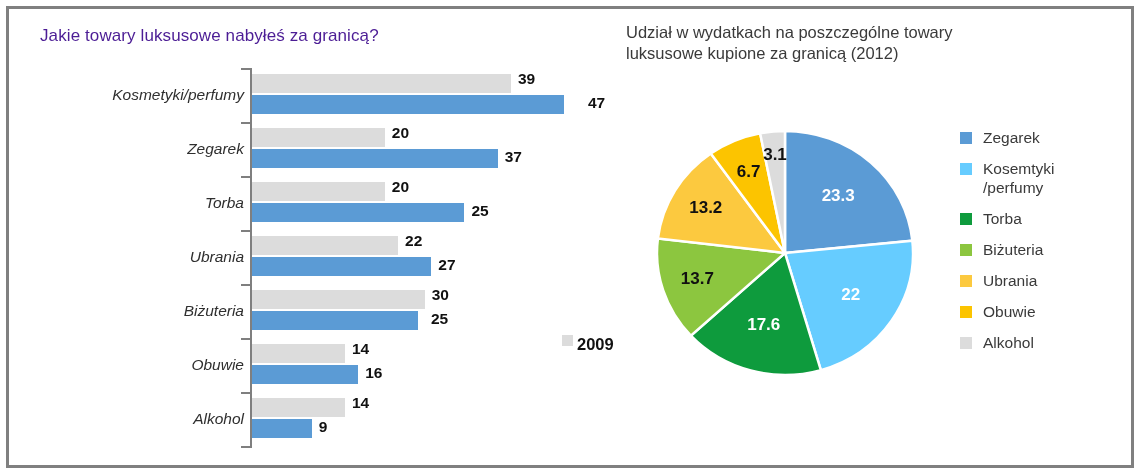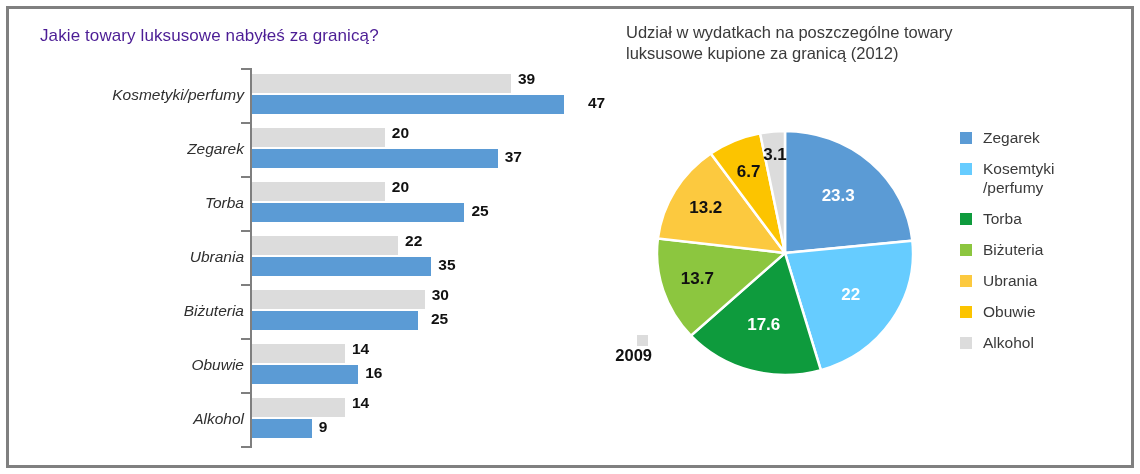--- a/index.html
+++ b/index.html
@@ -99,23 +99,22 @@
   .val-2012 { top: 22px; }
 
   .bar-legend {
     position: absolute;
     left: 552px;
     top: 325px;
     width: 90px;
   }
   .bl-item {
     display: flex;
-    align-items: flex-end;
+    align-items: flex-start;
     height: 26px;
-    flex-direction: column;
   }
   .bl-swatch {
     width: 11px;
     height: 11px;
     margin-right: 4px;
     flex: 0 0 auto;
   }
   .bl-text {
     font-size: 16.5px;
     font-weight: bold;
@@ -222,21 +221,21 @@
             <div class="bar bar-2009" style="width: 132.8px; background: rgb(220, 220, 220);"></div>
             <div class="bar-val val-2009" style="left: 381.8px;">20</div>
             <div class="bar bar-2012" style="width: 212.48px; background: rgb(91, 155, 213);"></div>
             <div class="bar-val val-2012" style="left: 461.48px;">25</div>
           </div>
           <div class="bar-row" style="top: 176px;">
             <div class="cat-label">Ubrania</div>
             <div class="bar bar-2009" style="width: 146.08px; background: rgb(220, 220, 220);"></div>
             <div class="bar-val val-2009" style="left: 395.08px;">22</div>
             <div class="bar bar-2012" style="width: 179.28px; background: rgb(91, 155, 213);"></div>
-            <div class="bar-val val-2012" style="left: 428.28px;">35</div>
+            <div class="bar-val val-2012" style="left: 428.28px;">27</div>
           </div>
           <div class="bar-row" style="top: 230px;">
             <div class="cat-label">Biżuteria</div>
             <div class="bar bar-2009" style="width: 172.64px; background: rgb(220, 220, 220);"></div>
             <div class="bar-val val-2009" style="left: 421.64px;">30</div>
             <div class="bar bar-2012" style="width: 166px; background: rgb(91, 155, 213);"></div>
             <div class="bar-val val-2012" style="left: 421px;">25</div>
           </div>
           <div class="bar-row" style="top: 284px;">
             <div class="cat-label">Obuwie</div>

